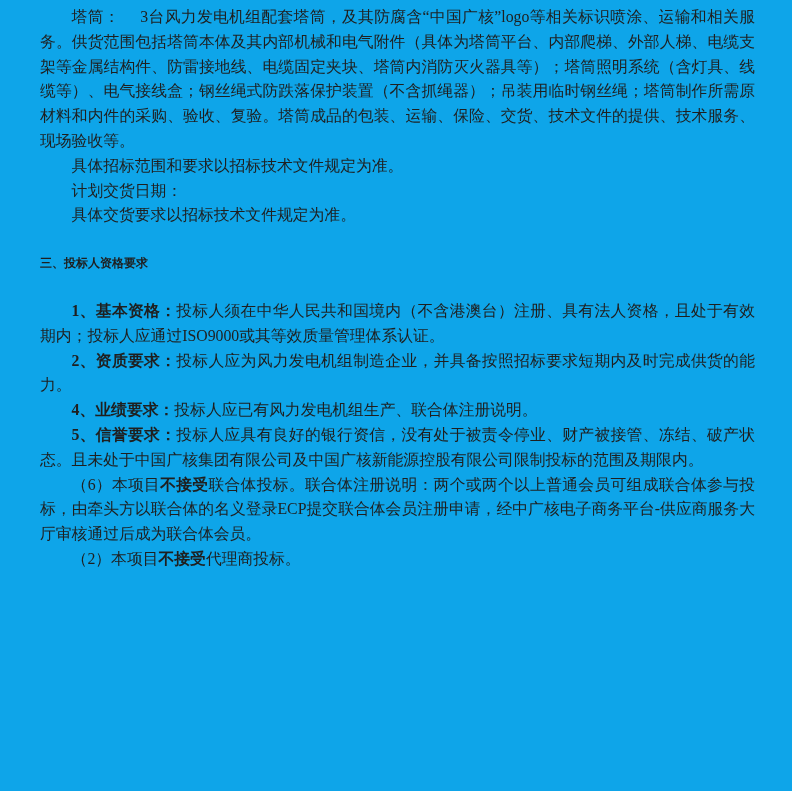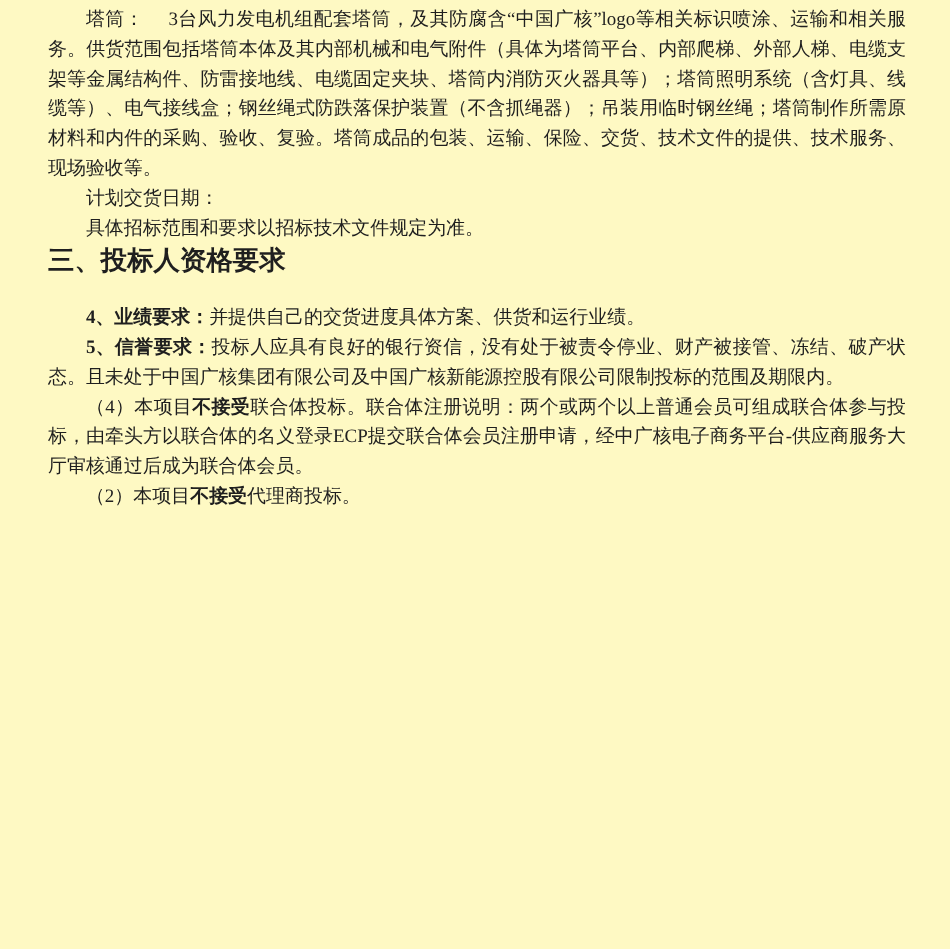--- a/index.html
+++ b/index.html
@@ -5,52 +5,55 @@
   html, body {
     margin: 0;
     padding: 0;
     background: #ffffff;
   }
   .page {
     position: relative;
     width: 792px;
     height: 791px;
     box-sizing: border-box;
-    background: #fef9c3;
+    background: #0ea5e9;
     padding: 5px 37px 0 40px;
     overflow: hidden;
     font-family: "Liberation Serif", "DejaVu Serif", serif;
     font-size: 15.8px;
     line-height: 24.8px;
     color: #1f1f1f;
   }
   .para {
     margin: 0;
     text-indent: 2em;
     text-align: justify;
     text-justify: inter-ideograph;
     word-break: break-all;
   }
   .para.heading {
     text-indent: 0;
     font-weight: bold;
-    margin-top: 2px;
+    margin-top: 23px;
     margin-bottom: 23px;
-    font-size: 22px;
+    font-size: 12px;
   }
   .run { font-weight: normal; }
   .run.b { font-weight: bold; }
 </style>
 </head>
 <body>
 
 <div class="page">
   <div>
       <p class="para"><span class="run">塔筒：　 3台风力发电机组配套塔筒，及其防腐含“中国广核”logo等相关标识喷涂、运输和相关服务。供货范围包括塔筒本体及其内部机械和电气附件（具体为塔筒平台、内部爬梯、外部人梯、电缆支架等金属结构件、防雷接地线、电缆固定夹块、塔筒内消防灭火器具等）；塔筒照明系统（含灯具、线缆等）、电气接线盒；钢丝绳式防跌落保护装置（不含抓绳器）；吊装用临时钢丝绳；塔筒制作所需原材料和内件的采购、验收、复验。塔筒成品的包装、运输、保险、交货、技术文件的提供、技术服务、现场验收等。</span></p>
+      <p class="para"><span class="run">具体招标范围和要求以招标技术文件规定为准。</span></p>
       <p class="para"><span class="run">计划交货日期：</span></p>
-      <p class="para"><span class="run">具体招标范围和要求以招标技术文件规定为准。</span></p>
+      <p class="para"><span class="run">具体交货要求以招标技术文件规定为准。</span></p>
       <p class="para heading"><span class="run b">三、投标人资格要求</span></p>
-      <p class="para"><span class="run b">4、业绩要求：</span><span class="run">并提供自己的交货进度具体方案、供货和运行业绩。</span></p>
+      <p class="para"><span class="run b">1、基本资格：</span><span class="run">投标人须在中华人民共和国境内（不含港澳台）注册、具有法人资格，且处于有效期内；投标人应通过ISO9000或其等效质量管理体系认证。</span></p>
+      <p class="para"><span class="run b">2、资质要求：</span><span class="run">投标人应为风力发电机组制造企业，并具备按照招标要求短期内及时完成供货的能力。</span></p>
+      <p class="para"><span class="run b">4、业绩要求：</span><span class="run">投标人应已有风力发电机组生产、联合体注册说明。</span></p>
       <p class="para"><span class="run b">5、信誉要求：</span><span class="run">投标人应具有良好的银行资信，没有处于被责令停业、财产被接管、冻结、破产状态。且未处于中国广核集团有限公司及中国广核新能源控股有限公司限制投标的范围及期限内。</span></p>
-      <p class="para"><span class="run">（4）本项目</span><span class="run b">不接受</span><span class="run">联合体投标。联合体注册说明：两个或两个以上普通会员可组成联合体参与投标，由牵头方以联合体的名义登录ECP提交联合体会员注册申请，经中广核电子商务平台-供应商服务大厅审核通过后成为联合体会员。</span></p>
+      <p class="para"><span class="run">（6）本项目</span><span class="run b">不接受</span><span class="run">联合体投标。联合体注册说明：两个或两个以上普通会员可组成联合体参与投标，由牵头方以联合体的名义登录ECP提交联合体会员注册申请，经中广核电子商务平台-供应商服务大厅审核通过后成为联合体会员。</span></p>
       <p class="para"><span class="run">（2）本项目</span><span class="run b">不接受</span><span class="run">代理商投标。</span></p>
     </div>
 </div>
 
 </body></html>

